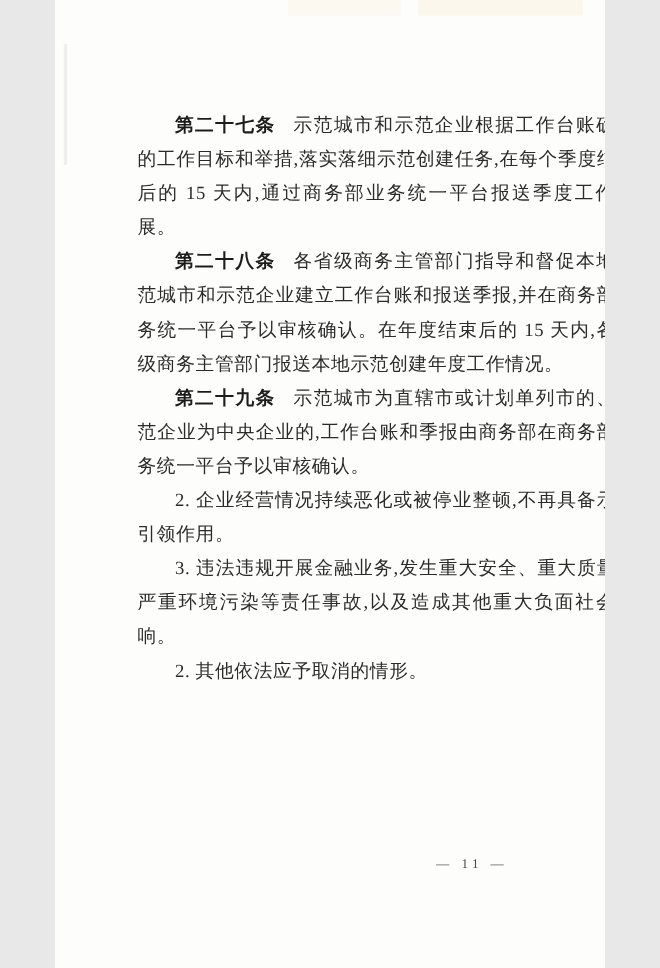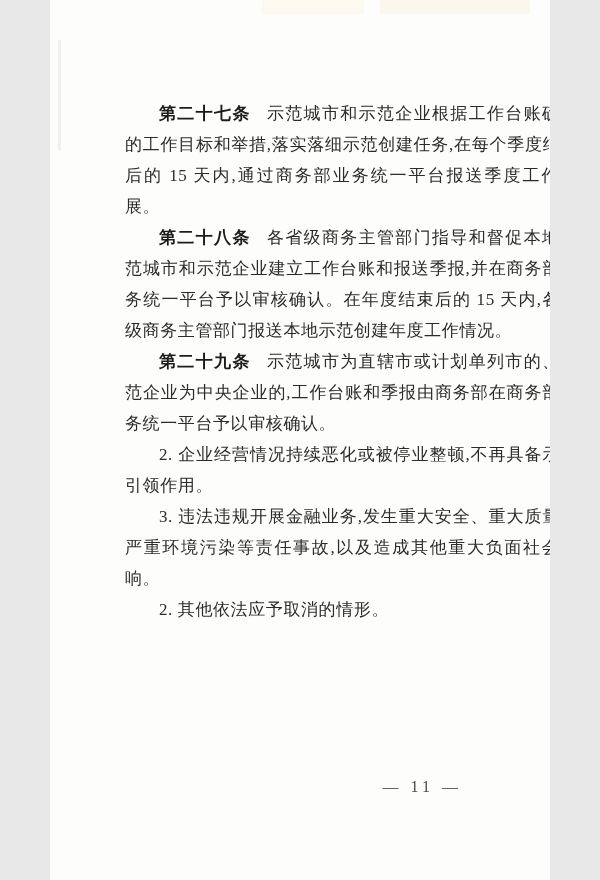--- a/index.html
+++ b/index.html
@@ -43,21 +43,21 @@
   }
   .article-label {
     font-weight: bold;
     color: #1c1c1c;
     padding-right: 0.95em;
   }
   .page-number {
     position: absolute;
     right: 88px;
     top: 778px;
-    font-size: 16px;
+    font-size: 12px;
     letter-spacing: 4px;
     color: #4a4a4a;
   }
 </style>
 </head>
 <body>
 
 <div class="page">
 
   <div class="artifact artifact-a"></div>

